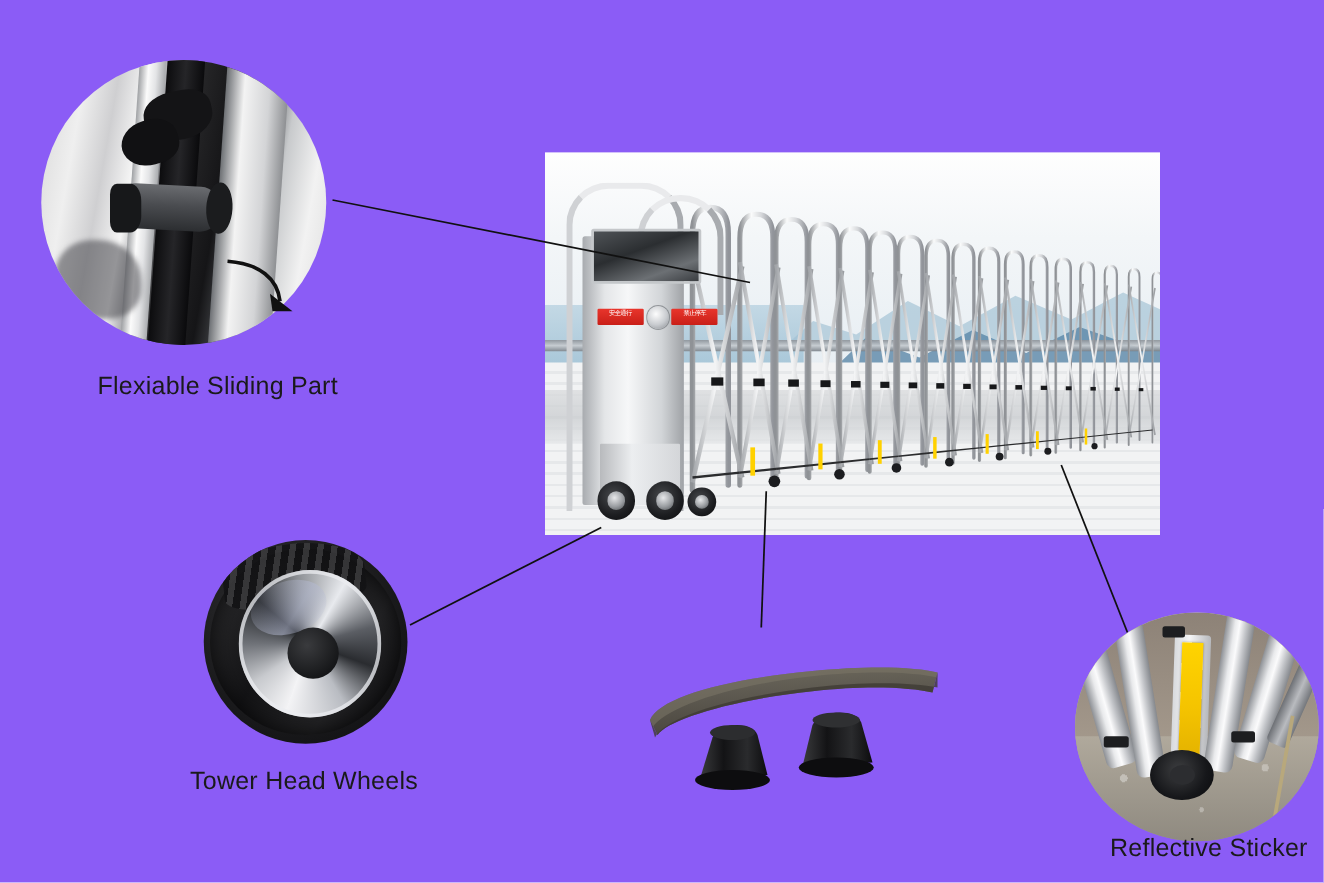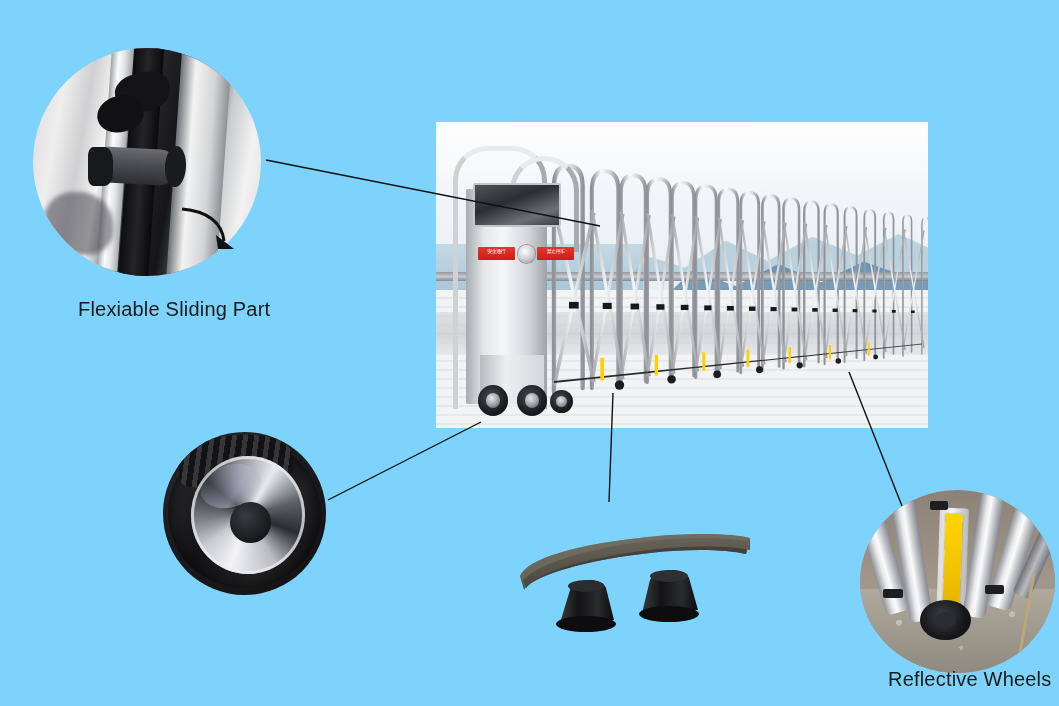--- a/index.html
+++ b/index.html
@@ -10,21 +10,21 @@
   body {
     font-family: "Liberation Sans", sans-serif;
     width: 1059px;
     height: 706px;
     overflow: hidden;
   }
   #stage {
     position: relative;
     width: 1059px;
     height: 706px;
-    background: #7dd3fc;
+    background: #8b5cf6;
   }
 
   
   #leaders {
     position: absolute;
     left: 0; top: 0;
     width: 1059px;
     height: 706px;
     pointer-events: none;
   }
@@ -630,20 +630,21 @@
   </svg>
   <div class="callout-label" style="left:78px; top:298px;">Flexiable Sliding Part</div>
 
   <div id="circle-wheel" class="circle-photo">
     <div class="tire"></div>
     <div class="tread"></div>
     <div class="rim-ring"></div>
     <div class="rim-gloss"></div>
     <div class="hub"></div>
   </div>
+  <div class="callout-label" style="left:152px; top:614px;">Tower Head Wheels</div>
 
   <svg id="antiwind" viewBox="0 0 234 112">
     <defs>
       <linearGradient id="plateg" x1="0" y1="0" x2="0.2" y2="1">
         <stop offset="0%" stop-color="#6e6a5e"></stop>
         <stop offset="45%" stop-color="#5d5950"></stop>
         <stop offset="100%" stop-color="#4a463e"></stop>
       </linearGradient>
       <linearGradient id="mountg" x1="0" y1="0" x2="1" y2="0">
         <stop offset="0%" stop-color="#3a3b3d"></stop>
@@ -680,15 +681,15 @@
     <div class="post" style="left:58%; top:-6%; width:12%; height:76%; transform:rotate(9deg);"></div>
     <div class="post" style="left:74%; top:-4%; width:13%; height:70%; transform:rotate(17deg);"></div>
     <div class="post-dark" style="left:88%; top:6%; width:9%; height:54%; transform:rotate(24deg);"></div>
 
     <div class="brk" style="left:12%; top:54%; width:10%; height:5%;"></div>
     <div class="brk" style="left:64%; top:52%; width:10%; height:5%;"></div>
     <div class="brk" style="left:36%; top:6%; width:9%; height:5%;"></div>
     <div class="small-wheel"></div>
     <div class="rod"></div>
   </div>
-  <div class="callout-label" style="left:888px; top:668px;">Reflective Wheels</div>
+  <div class="callout-label" style="left:888px; top:668px;">Reflective Sticker</div>
 
 </div>
 
 </body></html>

